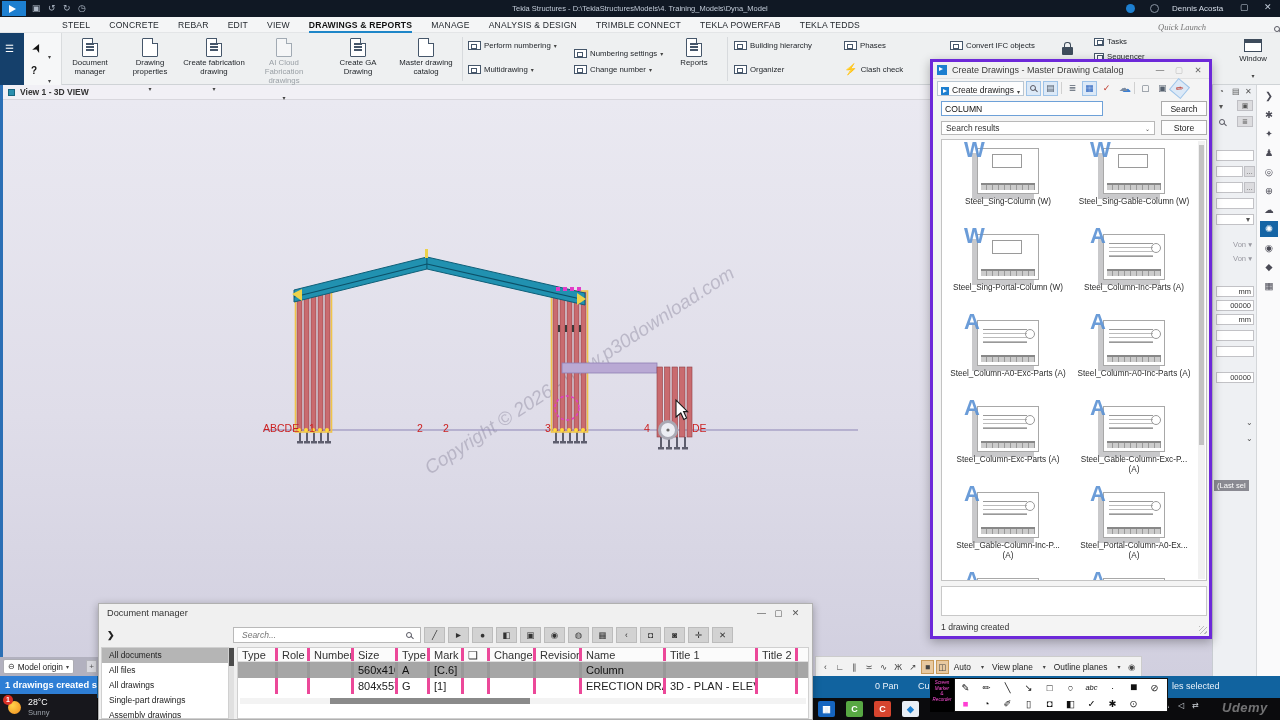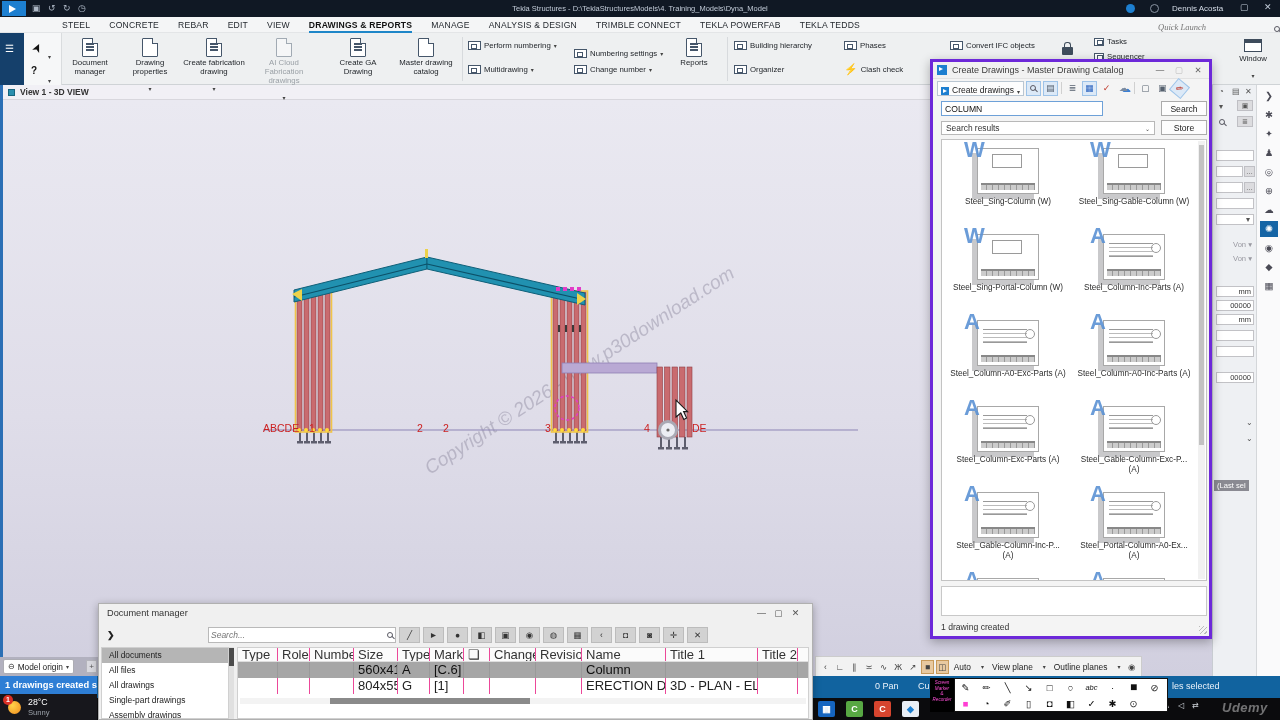--- a/index.html
+++ b/index.html
@@ -93,32 +93,32 @@
   .sl-chip{position:absolute;left:1px;top:395px;background:#8a8a92;color:#fff;font-size:7.6px;padding:1px 3px;white-space:nowrap}
   .rail{left:1256px;top:85px;width:24px;height:591px;background:#fafafb;border-left:1px solid #d4d7da;z-index:4}
   .rail-ic{position:absolute;left:3px;width:18px;height:16px;text-align:center;font-size:9.5px;color:#4a4a55;line-height:16px}
   .rail-ic.active{background:#1464a5;color:#fff}
   
   .docmgr{left:98px;top:603px;width:715px;height:117px;background:#f0f0f0;border:1px solid #b0b0b0;box-shadow:0 2px 8px rgba(0,0,0,.3);z-index:13}
   .dm-title{height:18px;display:flex;align-items:center;padding:0 8px;font-size:9.2px;color:#333}
   .dm-ctl{width:17px;text-align:center;font-size:9px;color:#555}
   .dm-tools{position:absolute;left:0;top:19px;width:100%;height:24px;display:flex;align-items:center;gap:3px;padding:0 8px}
   .dm-exp{font-size:9px;color:#222;font-weight:bold;width:14px}
-  .dm-search{width:188px;height:16px;border:1px solid #b9b9b9;background:#fff;display:flex;align-items:center;padding:0 2px;margin-left:84px}
+  .dm-search{width:188px;height:16px;border:1px solid #b9b9b9;background:#fff;display:flex;align-items:center;padding:0 8px;margin-left:109px}
   .dm-search input{flex:1;border:none;outline:none;font-size:8.5px;font-style:italic;color:#666;background:transparent}
   .dm-btn{width:21px;height:16px;background:#d2d2d2;border:1px solid #bcbcbc;font-size:8.5px;color:#333;display:flex;align-items:center;justify-content:center}
   .dm-nav{position:absolute;left:2px;top:43px;width:128px;height:72px;background:#fff;border:1px solid #d0d0d0;overflow:hidden}
   .dm-nav-item{height:15px;line-height:15px;padding-left:7px;font-size:8.4px;color:#222;white-space:nowrap}
   .dm-nav-item.sel{background:#b5b5b5}
   .dm-vsb{position:absolute;left:130px;top:43px;width:5px;height:72px;background:#e0e0e0}
   .dm-vsb .th{position:absolute;top:1px;width:5px;height:18px;background:#4c4c4c}
   .dm-table{position:absolute;left:138px;top:43px;width:572px;height:72px;background:#fff;border:1px solid #d0d0d0;overflow:hidden}
   .dm-row{display:grid;grid-template-columns:40px 32px 44px 44px 32px 34px 26px 46px 46px 84px 92px 40px;height:16px}
   .dm-row.hd{height:14px;background:#fbfbfb;border-bottom:1px solid #dedede}
-  .dm-cell{font-size:13px;color:#222;line-height:16px;padding-left:4px;border-right:1px solid #ec4899;white-space:nowrap;overflow:hidden}
+  .dm-cell{font-size:11px;color:#222;line-height:16px;padding-left:4px;border-right:3px solid #ec4899;white-space:nowrap;overflow:hidden}
   .hd .dm-cell{line-height:14px;color:#333}
   .dm-row.sel{background:#a6a6a6}
   .dm-row.sel .dm-cell{color:#101010;border-right-color:#999}
   .dm-hsb{position:absolute;left:2px;right:2px;top:50px;height:6px;background:#f3f3f3}
   .dm-hsb .th{position:absolute;left:90px;width:200px;height:6px;background:#8a8a8a}
   
   .snapbar{left:815px;top:656px;width:327px;height:21px;background:#f2f2f2;border:1px solid #cccccc;display:flex;align-items:center;gap:2px;padding:0 3px;z-index:6}
   .sn-ic{width:14px;text-align:center;font-size:8.5px;color:#444}
   .sn-ic.box{background:#e8c9a0;border:1px solid #c89a5a;height:14px;line-height:13px}
   .sn-dd{display:flex;align-items:center;gap:10px;font-size:8.4px;color:#222;padding:0 3px;white-space:nowrap}

